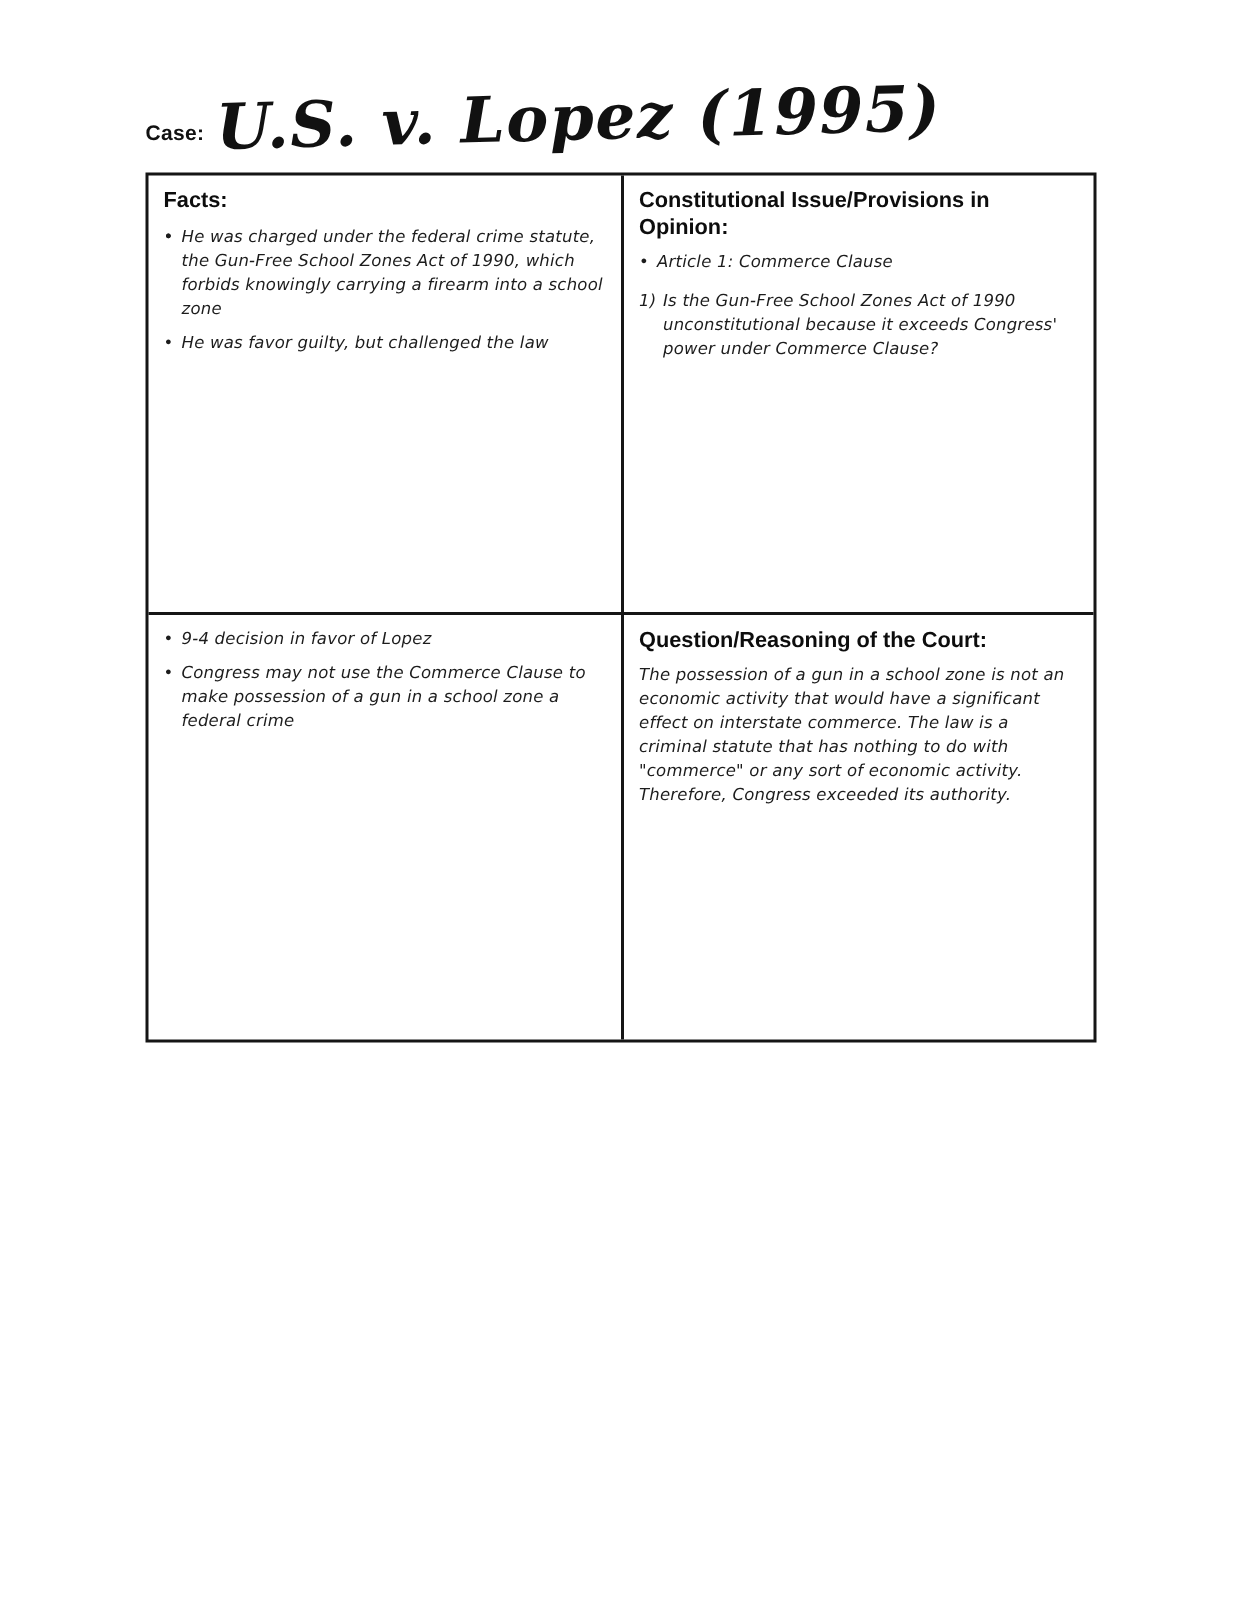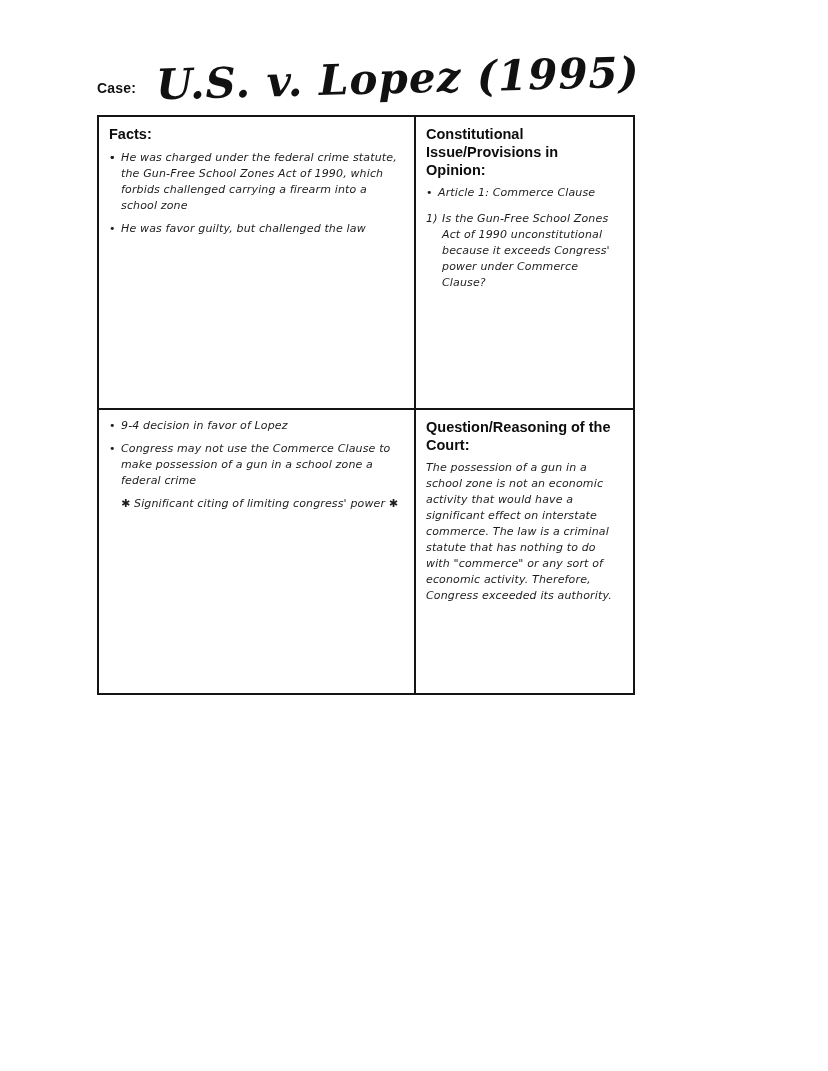--- a/index.html
+++ b/index.html
@@ -11,21 +11,21 @@
     overflow: hidden;
   }
   .page { position: relative; width: 828px; height: 1071px; background: #fff; }
 
   
   .title-row {
     position: absolute;
     left: 97px; top: 58px;
     display: flex;
     align-items: flex-end;
-    gap: 20px;
+    gap: 8px;
   }
   .case-label {
     font-weight: 700;
     font-size: 14px;
     padding-bottom: 4px;
     letter-spacing: 0.2px;
   }
   .case-title {
     font-family: "DejaVu Serif", serif;
     font-style: italic;
@@ -34,21 +34,21 @@
     line-height: 1;
     transform: rotate(-1.5deg);
     letter-spacing: 1px;
     white-space: nowrap;
   }
 
   
   .case-table {
     position: absolute;
     left: 97px; top: 115px;
-    width: 538px; height: 580px;
+    width: 634px; height: 580px;
     display: grid;
     grid-template-columns: 317px 1fr;
     grid-template-rows: 293px 1fr;
     border: 2px solid #151515;
     background: #fff;
   }
   .cell { padding: 8px 12px 8px 10px; overflow: hidden; }
   .cell.col-left  { border-right: 2px solid #151515; }
   .cell.row-top   { border-bottom: 2px solid #151515; }
 
@@ -103,21 +103,21 @@
   <div class="case-table">
 
     <div class="cell col-left row-top">
       <div class="cell-header">Facts:</div>
       <ul class="bullet-list hand">
         <li class="bullet-item">
           <span class="dot">•</span>
         </li>
         <li class="bullet-item">
           <span class="dot">•</span>
-          <span>He was charged under the federal crime statute, the Gun-Free School Zones Act of 1990, which forbids challenged carrying a firearm into a school zone</span>
+          <span>He was charged under the federal crime statute, the Gun-Free School Zones Act of 1990, which forbids knowingly carrying a firearm into a school zone</span>
         </li>
         <li class="bullet-item">
           <span class="dot">•</span>
           <span>He was favor guilty, but challenged the law</span>
         </li>
       </ul>
     </div>
 
     <div class="cell row-top">
       <div class="cell-header">Constitutional Issue/Provisions in Opinion:</div>
@@ -136,23 +136,20 @@
     <div class="cell col-left">
       <ul class="bullet-list hand">
         <li class="bullet-item">
           <span class="dot">•</span>
           <span>9-4 decision in favor of Lopez</span>
         </li>
         <li class="bullet-item">
           <span class="dot">•</span>
           <span>Congress may not use the Commerce Clause to make possession of a gun in a school zone a federal crime</span>
         </li>
-        <li class="bullet-item">
-          <span>✱ Significant citing of limiting congress' power ✱</span>
-        </li>
       </ul>
     </div>
 
     <div class="cell">
       <div class="cell-header">Question/Reasoning of the Court:</div>
       <div class="paragraph hand">The possession of a gun in a school zone is not an economic activity that would have a significant effect on interstate commerce. The law is a criminal statute that has nothing to do with "commerce" or any sort of economic activity. Therefore, Congress exceeded its authority.</div>
     </div>
 
   </div>
 </div>

